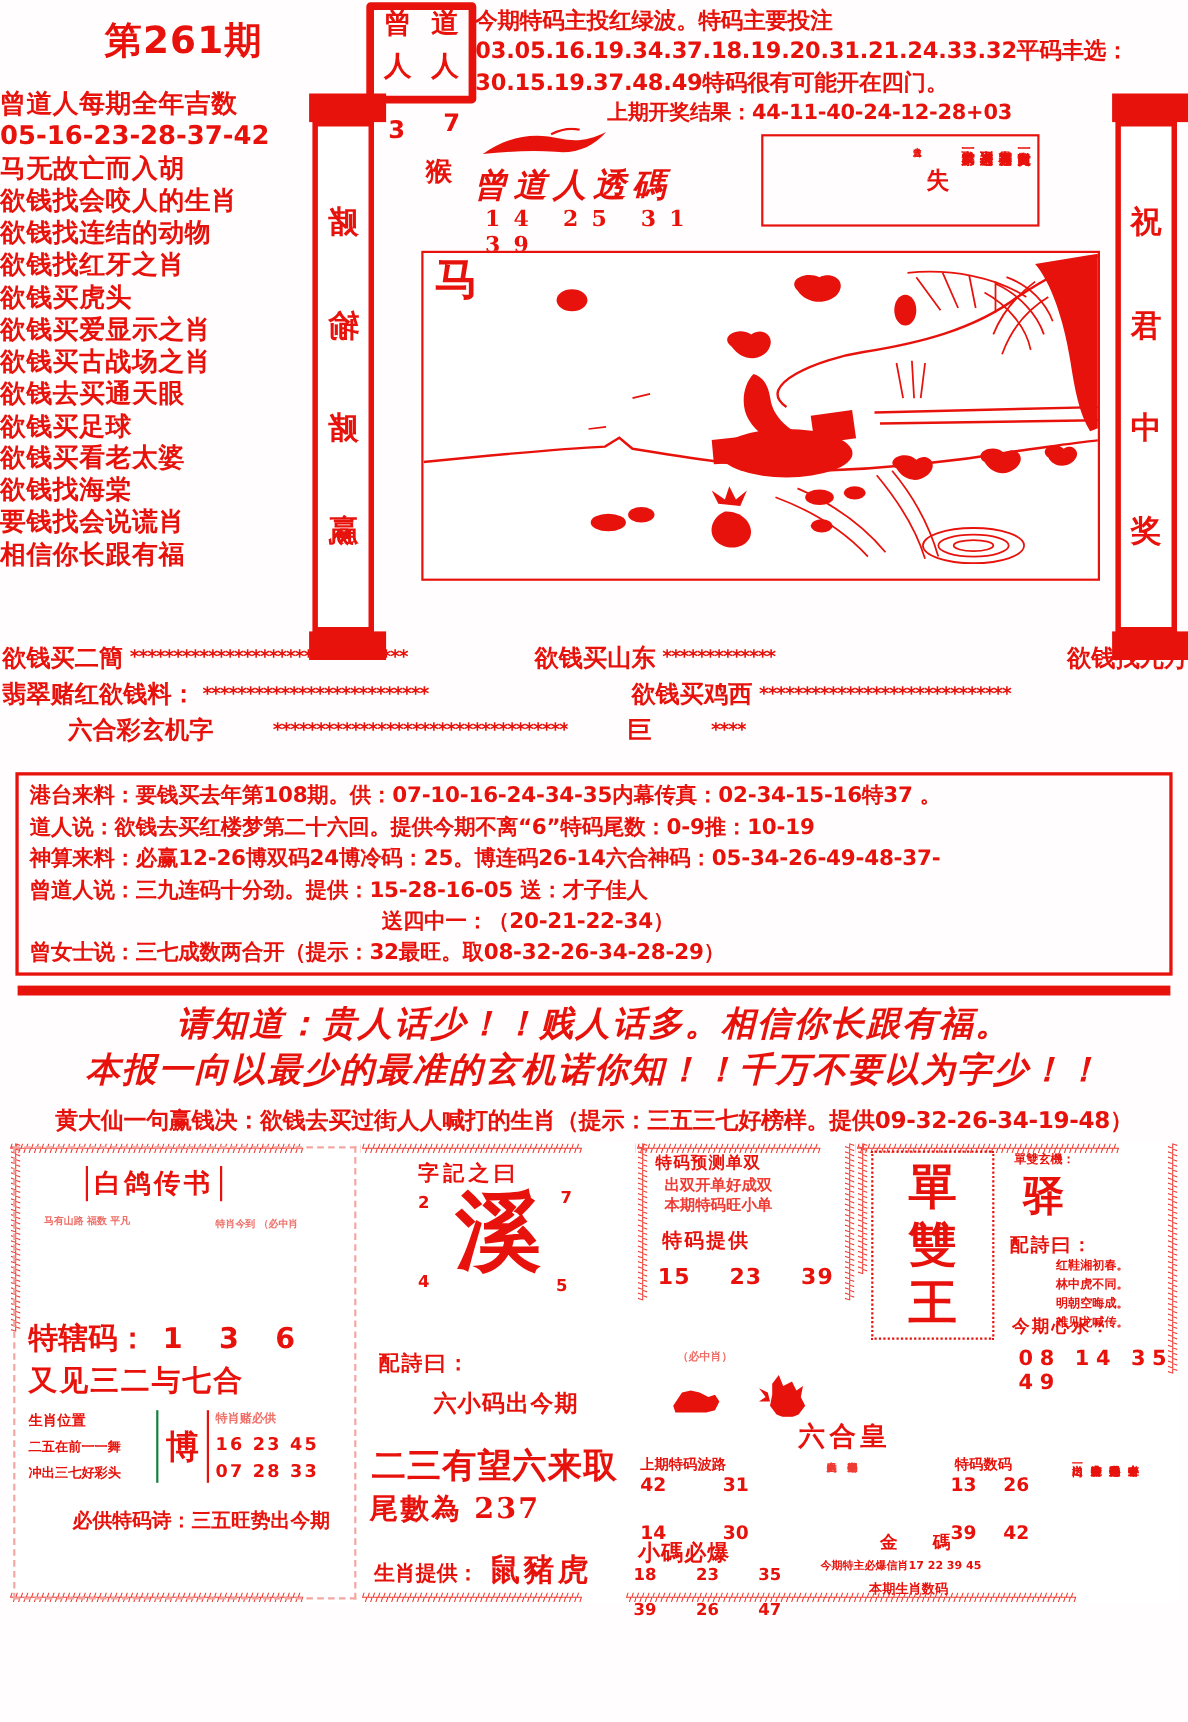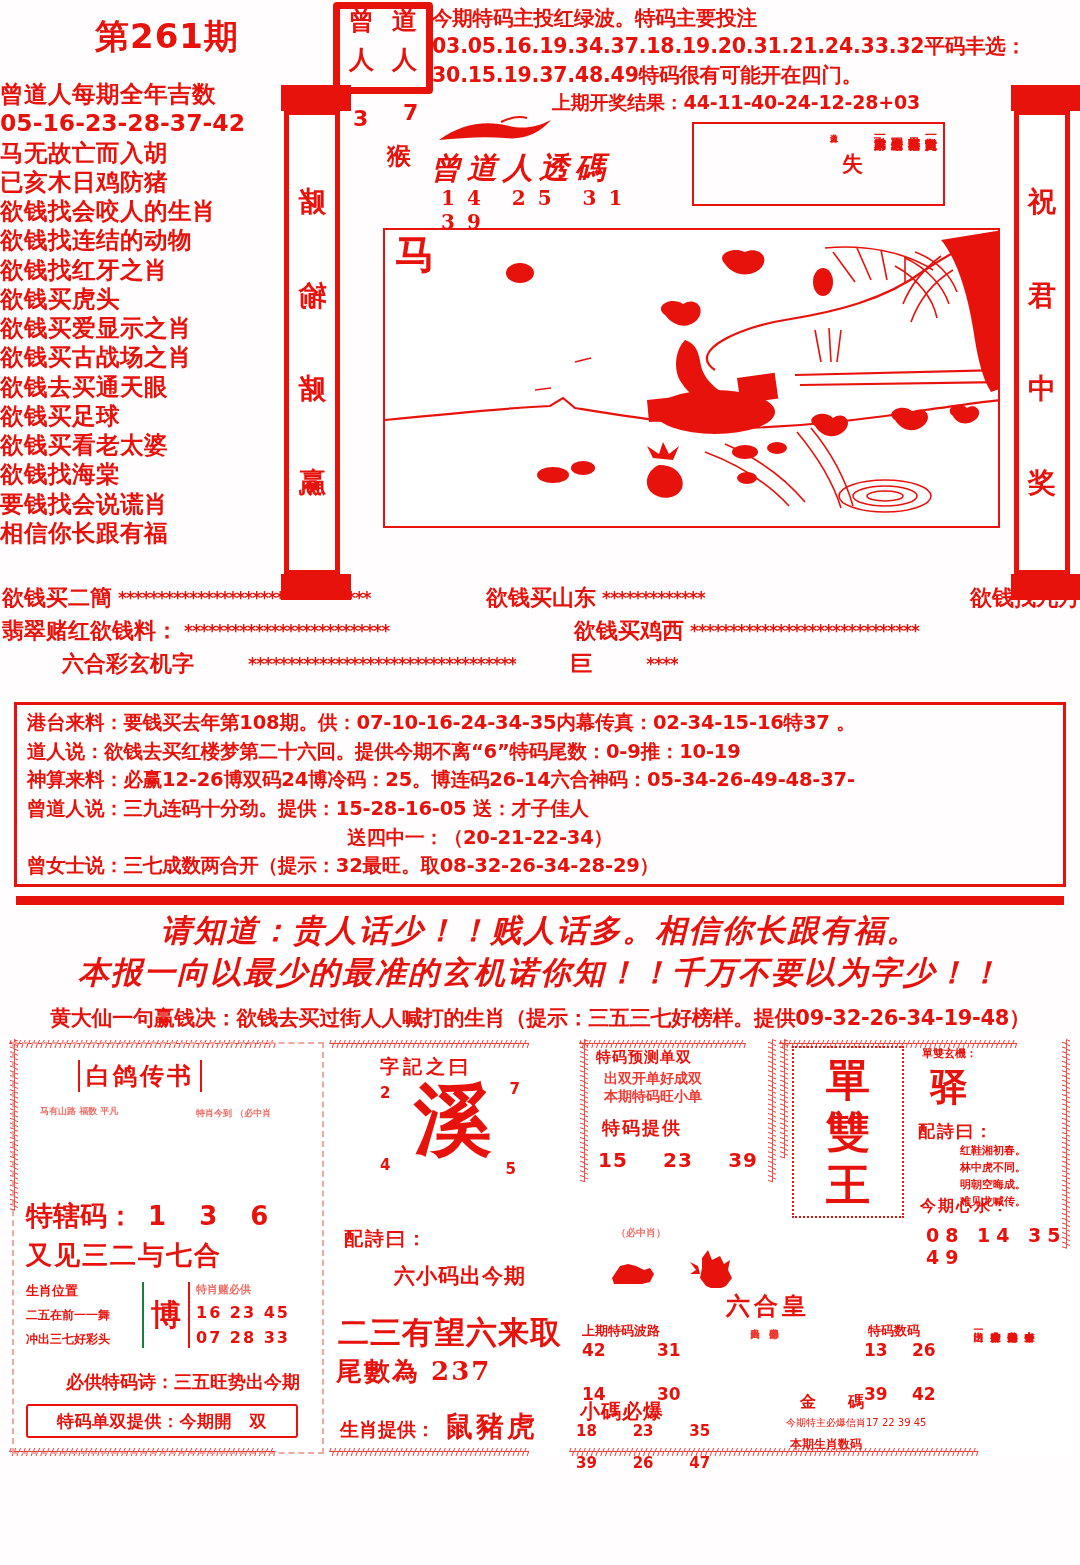--- a/index.html
+++ b/index.html
@@ -295,21 +295,21 @@
                display:grid; grid-template-columns:1fr 1fr; row-gap:24px; }
   #p5-b-label { position:absolute; left:12px; top:110px; font-size:20px; font-weight:bold; letter-spacing:1px; }
   #p5-b-nums { position:absolute; left:8px; top:134px; width:170px; font-size:15px; font-weight:bold;
                display:grid; grid-template-columns:1fr 1fr 1fr; row-gap:14px; }
   #p5-vcols { position:absolute; left:180px; top:34px; display:flex; gap:6px; }
   #p5-vcols .vc { writing-mode:vertical-rl; font-size:9px; font-weight:bold; height:86px; color:#ef3b33; }
   #p5-c-label { position:absolute; left:300px; top:34px; font-size:13px; font-weight:bold; }
   #p5-c-nums { position:absolute; left:296px; top:52px; width:96px; font-size:17px; font-weight:bold;
                display:grid; grid-template-columns:1fr 1fr; row-gap:24px; }
   #p5-gold { position:absolute; left:232px; top:104px; font-size:16px; font-weight:bold; letter-spacing:8px; }
-  #p5-note { position:absolute; left:178px; top:128px; font-size:10px; font-weight:normal;margin-left:40px; }
+  #p5-note { position:absolute; left:178px; top:128px; font-size:10px; font-weight:bold; }
   #p5-note2 { position:absolute; left:222px; top:148px; font-size:12px; font-weight:bold; }
   #p5-rpoem { position:absolute; right:36px; top:36px; display:flex; gap:3px; }
   #p5-rpoem .vc { writing-mode:vertical-rl; font-size:10px; font-weight:bold; height:80px; }
 </style>
 </head>
 <body>
 
 <div id="top-area">
 
   <div id="issue-title">第261期</div>
@@ -327,21 +327,20 @@
     <span>今期特码主投红绿波。特码主要投注03.05.16.19.34.37.18.19.20.31.21.24.33.32平码丰选：30.15.19.37.48.49特码很有可能开在四门。</span>
     <div id="lastdraw">
       <span>上期开奖结果：</span><span>44-11-40-24-12-28+03</span>
     </div>
   </div>
 
   <div id="verse-col">
     <div class="v-head">曾道人每期全年吉数</div>
     <div class="v-nums">05-16-23-28-37-42</div>
     <div>马无故亡而入胡</div>
-    <div>已亥木日鸡防猪</div>
     <div>欲钱找会咬人的生肖</div>
     <div>欲钱找连结的动物</div>
     <div>欲钱找红牙之肖</div>
     <div>欲钱买虎头</div>
     <div>欲钱买爱显示之肖</div>
     <div>欲钱买古战场之肖</div>
     <div>欲钱去买通天眼</div>
     <div>欲钱买足球</div>
     <div>欲钱买看老太婆</div>
     <div>欲钱找海棠</div>
@@ -495,21 +494,20 @@
         <div class="ln">冲出三七好彩头</div>
       </div>
       <div class="col-b">博</div>
       <div class="col-c">
         <div class="hd">特肖赌必供</div>
         <div class="nums">16 23 45</div>
         <div class="nums">07 28 33</div>
       </div>
     </div>
     <div id="p1-line">必供特码诗：三五旺势出今期</div>
-    <div id="p1-box">特码单双提供：今期開　双</div>
   </div>
 
   <div class="panel" id="panel2">
     <div class="deco-top">ϟϟϟϟϟϟϟϟϟϟϟϟϟϟϟϟϟϟϟϟϟϟϟϟϟϟϟϟϟϟϟϟϟϟϟϟϟϟϟϟϟϟ</div>
     <div class="deco-bot">ϟϟϟϟϟϟϟϟϟϟϟϟϟϟϟϟϟϟϟϟϟϟϟϟϟϟϟϟϟϟϟϟϟϟϟϟϟϟϟϟϟϟ</div>
     <div id="p2-title">字記之曰</div>
     <div id="p2-big">溪</div>
     <div class="p2-corner" id="p2-c1">2</div>
     <div class="p2-corner" id="p2-c2">7</div>
     <div class="p2-corner" id="p2-c3">4</div>

